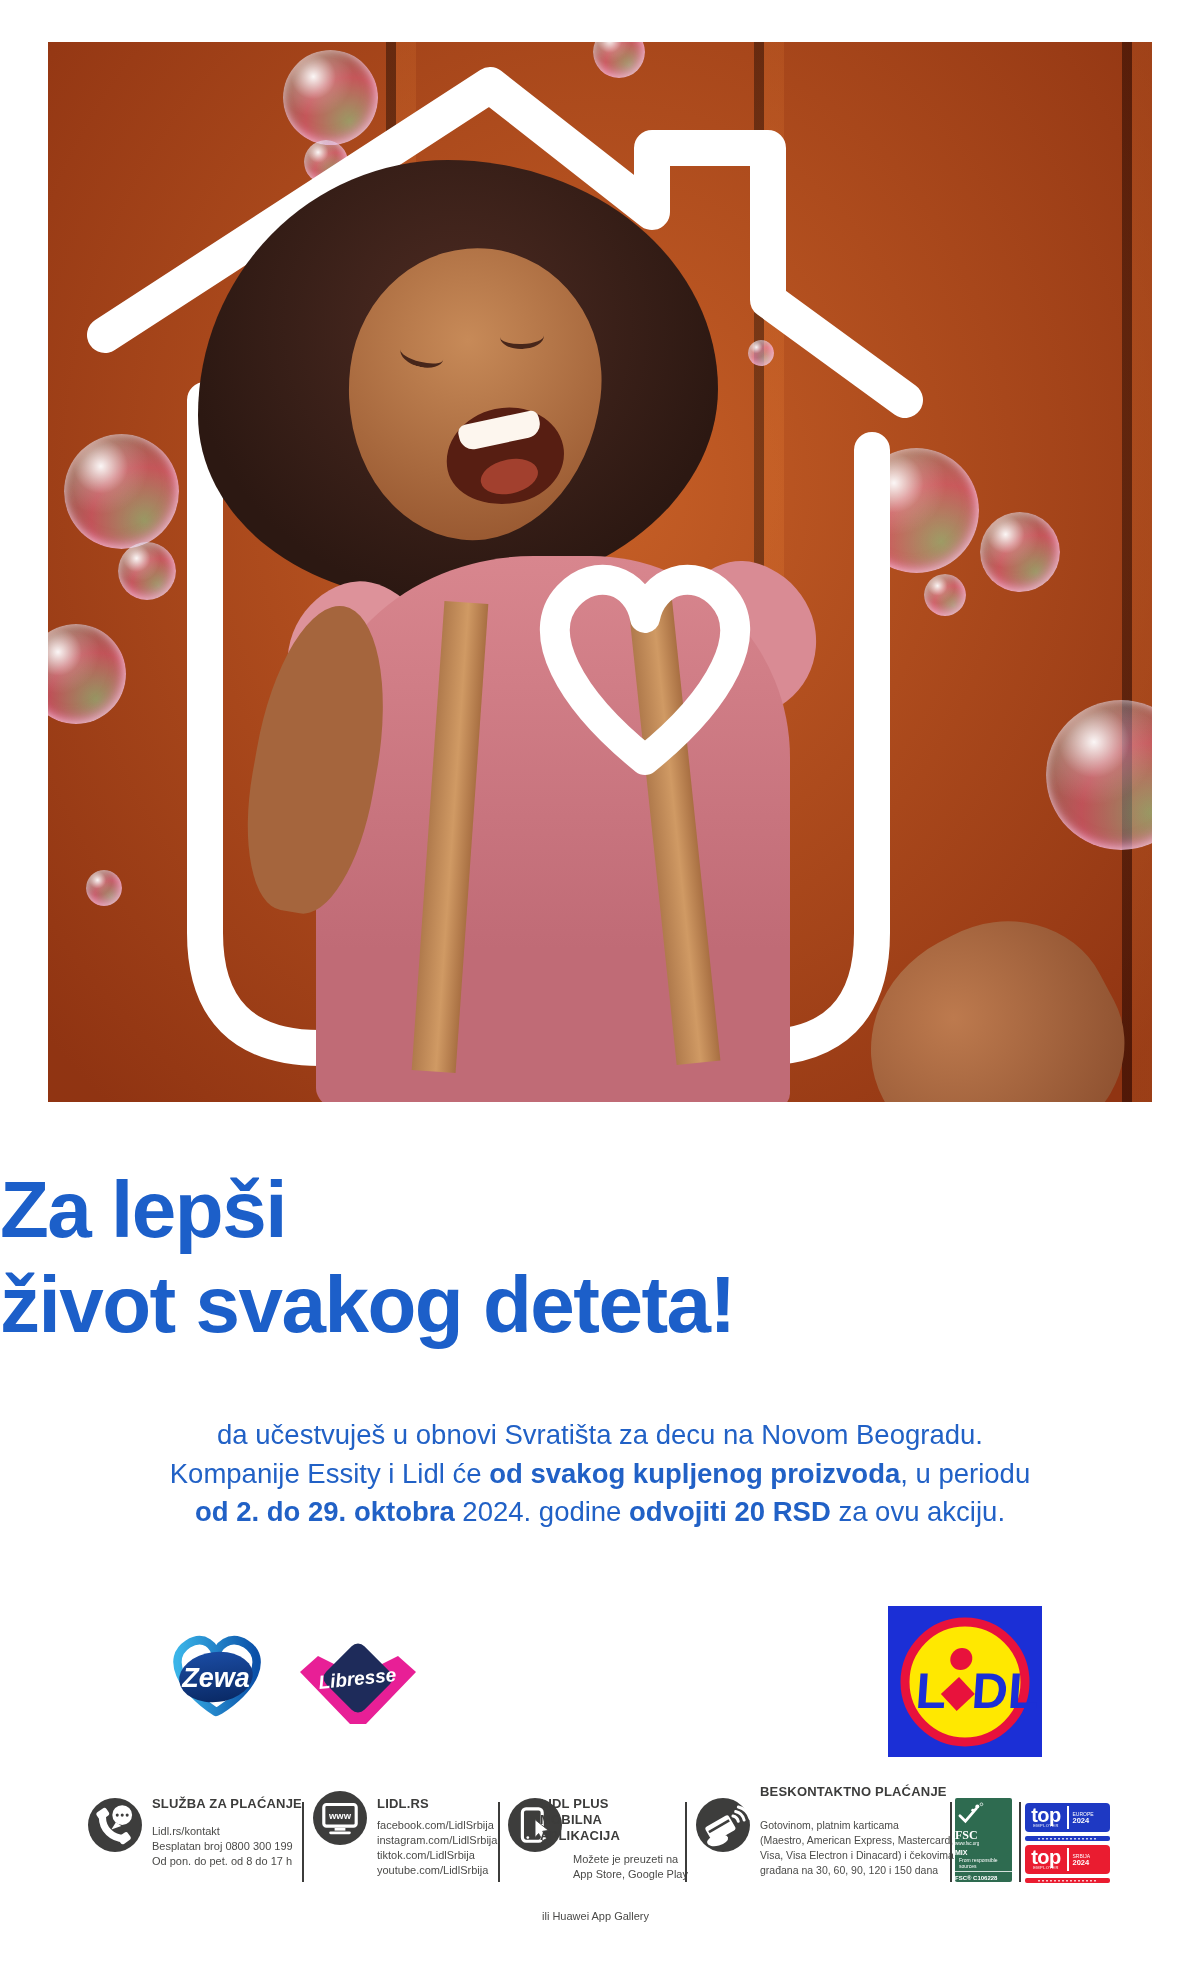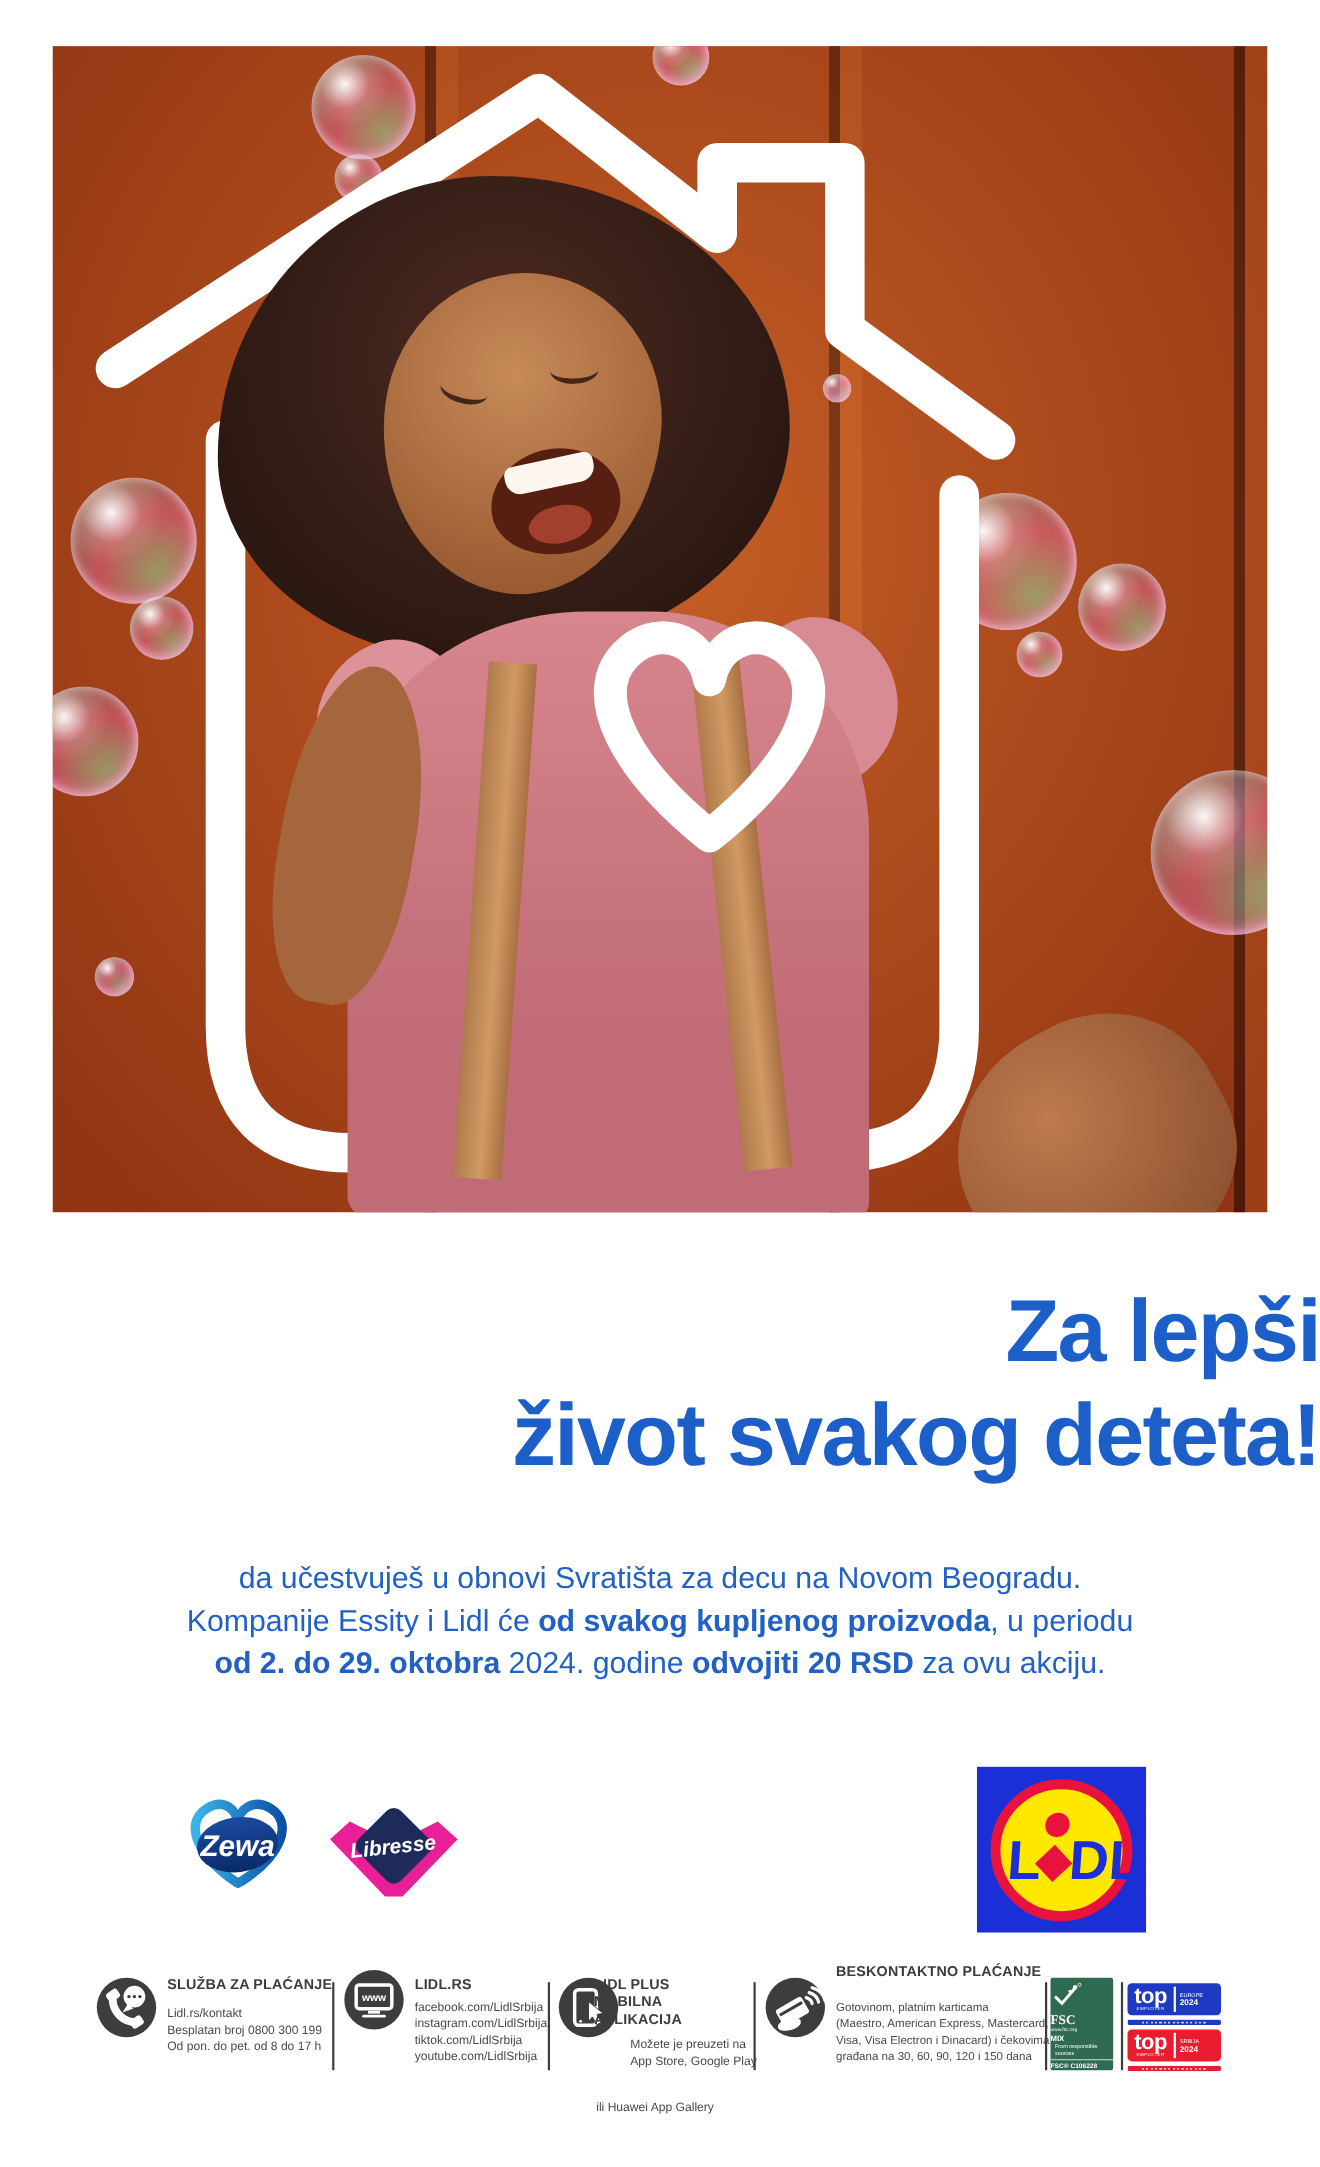--- a/index.html
+++ b/index.html
@@ -42,21 +42,21 @@
   .ruffleR{position:absolute;left:618px;top:520px;width:150px;height:160px;background:#d98b94;
     border-radius:45% 55% 58% 42%/55% 50% 50% 45%;transform:rotate(16deg);}
   .strap{position:absolute;width:44px;height:470px;background:linear-gradient(90deg,#b07a4c,#d09a64 55%,#a86f42);}
   .armL{position:absolute;left:208px;top:562px;width:122px;height:310px;background:#a5653d;
     border-radius:50% 50% 42% 42%;transform:rotate(10deg);}
   .armR{position:absolute;left:822px;top:886px;width:250px;height:230px;
     background:radial-gradient(circle at 40% 32%, #bd7a4e, #8e5130 85%);
     border-radius:52% 48% 45% 55%;transform:rotate(-28deg);}
 
   
-  .headline{position:absolute;left:0;top:1162px;width:1200px;text-align:right;
+  .headline{position:absolute;left:0;top:1162px;width:1200px;text-align:left;
     color:#1c5fc9;font-weight:bold;font-size:80px;line-height:95px;letter-spacing:-1.5px;}
   .bodytext{position:absolute;left:100px;top:1416px;width:1000px;text-align:center;
     color:#2161c6;font-size:27.5px;line-height:38.5px;}
   .bodytext .b{font-weight:bold;}
 
   
   .ficon{position:absolute;width:54px;height:54px;border-radius:50%;background:#3d3d3c;}
   .ftitle{position:absolute;color:#3c3c3b;font-weight:bold;font-size:13px;line-height:16px;letter-spacing:.2px;}
   .fline{position:absolute;color:#4a4a48;font-size:11px;line-height:15.3px;white-space:nowrap;}
   .vdiv{position:absolute;width:2px;background:#3c3c3b;top:1802px;height:80px;}

